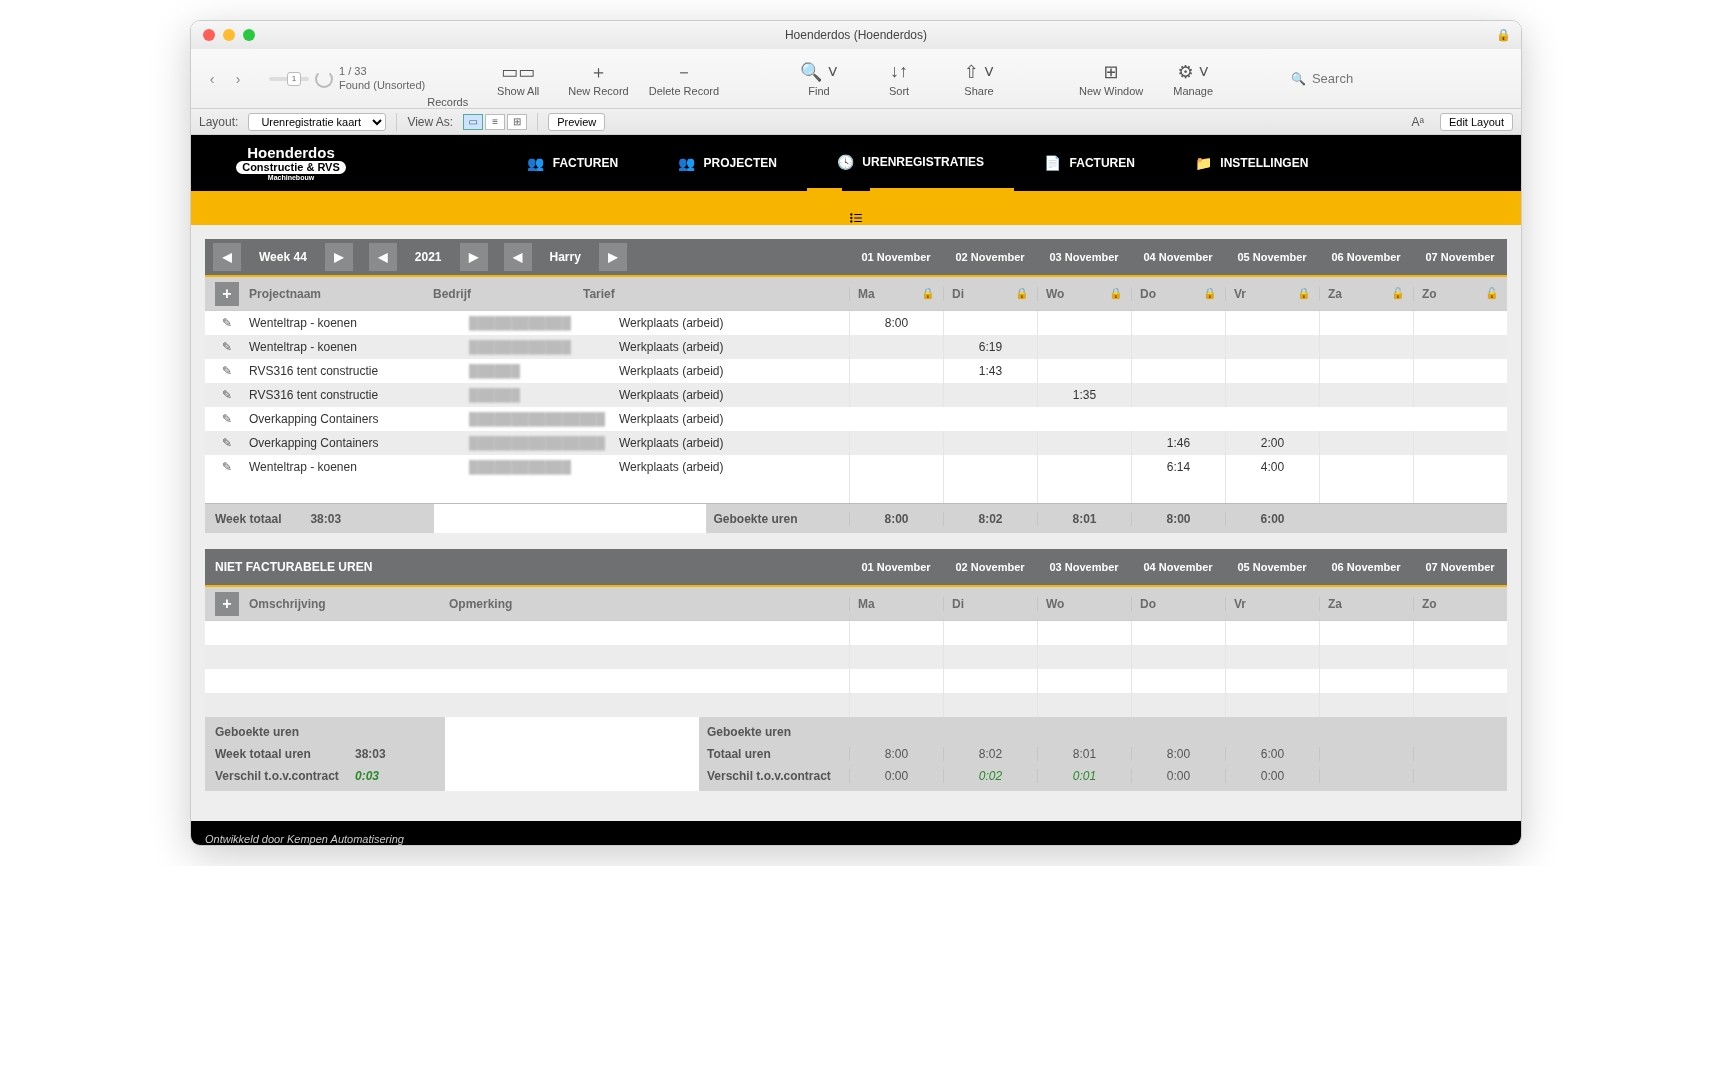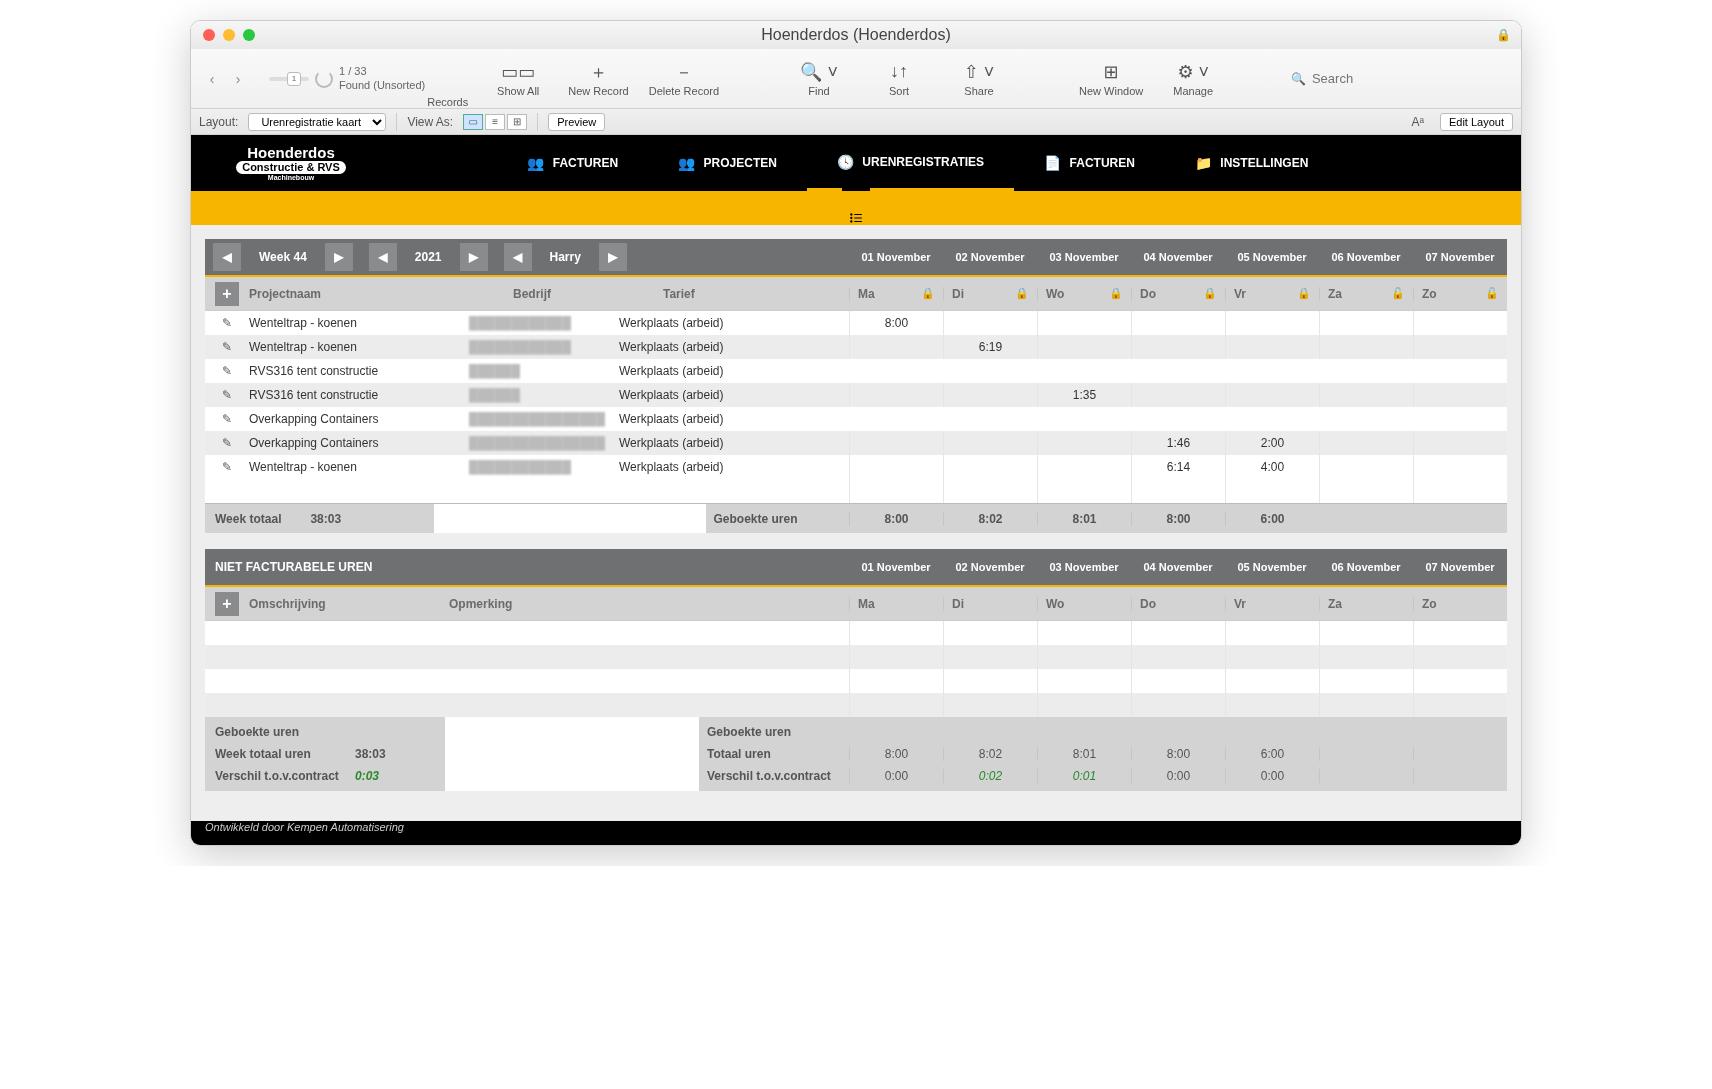--- a/index.html
+++ b/index.html
@@ -4,21 +4,21 @@
 <style>
 * { box-sizing: border-box; margin: 0; padding: 0; }
 body { font-family: -apple-system, "Helvetica Neue", Arial, sans-serif; font-size: 12px; background: #fff; color: #333; }
 .window { width: 1332px; margin: 20px auto; border: 1px solid #ccc; border-radius: 10px; overflow: hidden; box-shadow: 0 10px 40px rgba(0,0,0,0.2); }
 
 
 .titlebar { height: 28px; background: linear-gradient(#f6f6f6,#e8e8e8); display: flex; align-items: center; position: relative; }
 .traffic { display: flex; gap: 8px; margin-left: 12px; }
 .dot { width: 12px; height: 12px; border-radius: 50%; }
 .dot.red { background: #ff5f57; } .dot.yellow { background: #febc2e; } .dot.green { background: #28c840; }
-.titlebar-title { position: absolute; left: 0; right: 0; text-align: center; font-size: 16px; color: #444; }
+.titlebar-title { position: absolute; left: 0; right: 0; text-align: center; font-size: 12px; color: #444; }
 .tb-lock { position: absolute; right: 10px; color: #28a745; font-size: 12px; }
 
 
 .toolbar { height: 60px; background: linear-gradient(#f9f9f9,#f0f0f0); border-bottom: 1px solid #d0d0d0; display: flex; align-items: center; padding: 0 10px; gap: 20px; }
 .nav-arrows { display: flex; gap: 4px; }
 .nav-btn { width: 22px; height: 22px; display: flex; align-items: center; justify-content: center; color: #888; font-size: 14px; cursor: pointer; }
 .slider-group { display: flex; align-items: center; gap: 6px; }
 .slider-track { width: 40px; height: 4px; background: #ddd; border-radius: 2px; position: relative; }
 .slider-thumb { position: absolute; left: 18px; top: -5px; width: 14px; height: 14px; background: #fff; border: 1px solid #bbb; border-radius: 3px; font-size: 8px; text-align: center; line-height: 12px; color: #666; }
 .record-info { font-size: 11px; color: #666; line-height: 1.2; }
@@ -66,21 +66,21 @@
 .nav-seg { display: flex; align-items: center; gap: 8px; padding: 0 8px; }
 .arrow-btn { width: 28px; height: 28px; background: #8a8b8c; display: flex; align-items: center; justify-content: center; cursor: pointer; font-size: 12px; }
 .nav-text { padding: 0 10px; }
 .day-headers { display: flex; margin-left: auto; }
 .day-h { width: 94px; text-align: center; font-size: 11px; }
 
 
 .colhdr { height: 34px; background: #d3d3d3; display: flex; align-items: center; color: #6b6b6b; font-weight: bold; font-size: 12px; border-bottom: 1px solid #ccc; }
 .col-add { width: 44px; display: flex; justify-content: center; }
 .plus-btn { width: 24px; height: 24px; background: #8a8b8c; color: #fff; display: flex; align-items: center; justify-content: center; font-size: 16px; cursor: pointer; }
-.col-name { width: 264px; }
+.col-name { width: 184px; }
 .col-company { width: 150px; }
 .col-tarief { width: 150px; }
 .day-cols { display: flex; margin-left: auto; }
 .day-c { width: 94px; display: flex; align-items: center; padding: 0 8px; border-left: 1px solid #c5c5c5; gap: 10px; }
 .lock-icon { margin-left: auto; color: #7a7a7a; font-size: 11px; }
 
 
 .datarow { height: 24px; display: flex; align-items: center; font-size: 12px; color: #333; }
 .datarow.even { background: #fff; } .datarow.odd { background: #ececec; }
 .row-edit { width: 44px; display: flex; justify-content: center; color: #555; cursor: pointer; }
@@ -100,21 +100,21 @@
 .tot-days { display: flex; }
 .tot-day { width: 94px; text-align: center; border-left: 1px solid #c5c5c5; height:100%; display:flex; align-items:center; justify-content:center;}
 .green-text { color: #2a8a2a; font-style: italic; }
 .sum-row { height:22px; display:flex; align-items:center; font-size:12px; color:#555; padding:0 10px; font-weight:bold;}
 .sum-row .sl { width:140px;} .sum-row .sv { width:70px;}
 .sum-row2 { height:22px; display:flex; align-items:center; font-size:12px; color:#555; background:#d3d3d3;}
 .sum-row2 .sl2 { width:150px; padding-left:8px; font-weight:bold;}
 .sum-row2 .sd { width:94px; text-align:center; border-left:1px solid #c5c5c5;}
 
 
-.footer { height: 24px; background: #000; color: #ccc; font-size: 11px; font-style: italic; padding: 0 14px; display: flex; align-items: flex-start; }
+.footer { height: 24px; background: #000; color: #ccc; font-size: 11px; font-style: italic; padding: 0 14px; display: flex; align-items: flex-end; }
 
 svg.ico { width: 14px; height: 14px; }
 </style>
 </head>
 <body>
 
 <div class="window">
 
   <div class="titlebar">
     <div class="traffic">
@@ -354,20 +354,29 @@
               <div class="row-day"></div>
               <div class="row-day"></div>
               <div class="row-day"></div>
             </div>
           </div>
           <div class="datarow even">
     <div class="row-edit">✎</div>
     <div class="row-name">RVS316 tent constructie</div>
     <div class="row-company">██████</div>
     <div class="row-tarief">Werkplaats (arbeid)</div>
+    <div class="row-days">
+              <div class="row-day"></div>
+              <div class="row-day">1:43</div>
+              <div class="row-day"></div>
+              <div class="row-day"></div>
+              <div class="row-day"></div>
+              <div class="row-day"></div>
+              <div class="row-day"></div>
+            </div>
           </div>
           <div class="datarow odd">
     <div class="row-edit">✎</div>
     <div class="row-name">RVS316 tent constructie</div>
     <div class="row-company">██████</div>
     <div class="row-tarief">Werkplaats (arbeid)</div>
     <div class="row-days">
               <div class="row-day"></div>
               <div class="row-day"></div>
               <div class="row-day">1:35</div>

